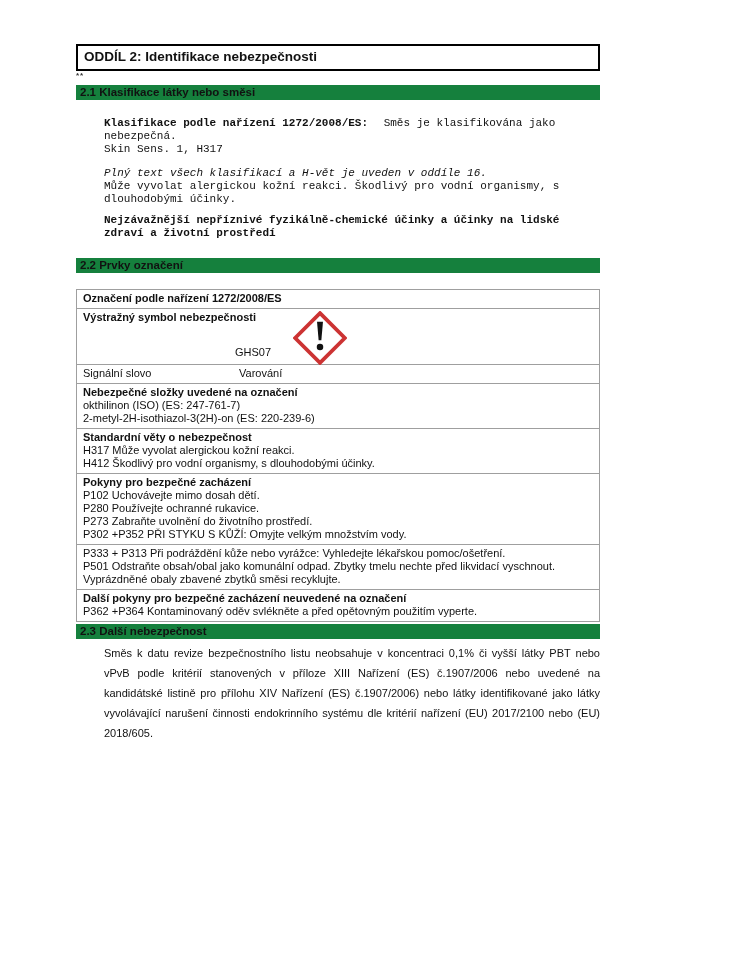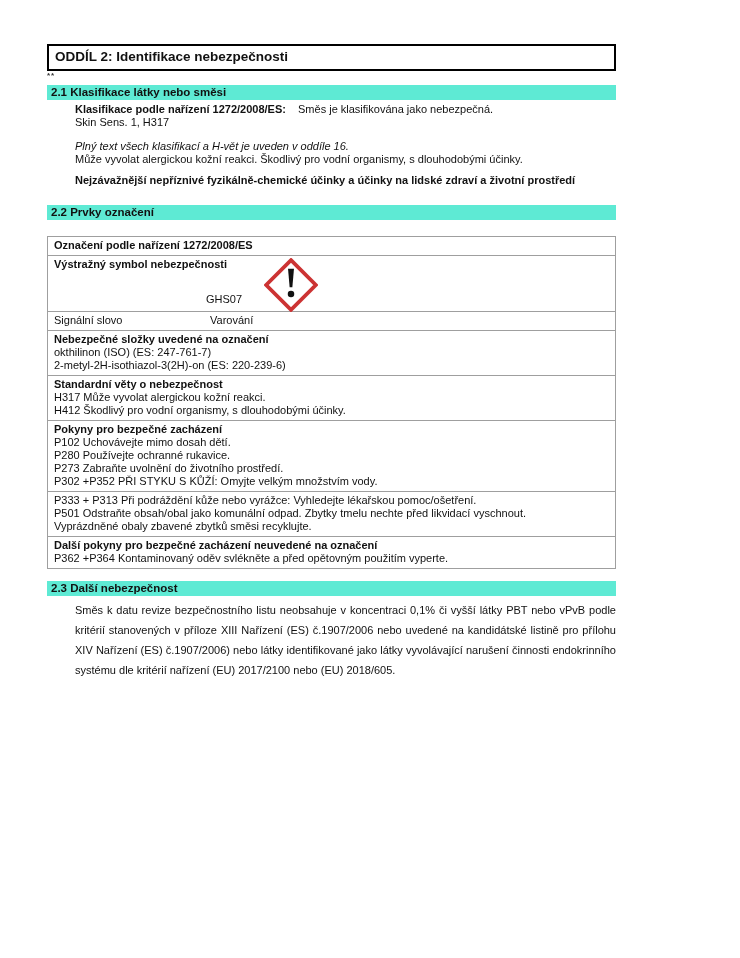--- a/index.html
+++ b/index.html
@@ -7,50 +7,50 @@
   body {
     width: 740px; height: 958px;
     position: relative;
     font-family: "Liberation Sans", "DejaVu Sans", sans-serif;
     color: #111;
     font-size: 11px;
     line-height: 13px;
   }
   .content {
     position: absolute;
-    left: 47px; top: 44px;
-    width: 569px;
+    left: 76px; top: 44px;
+    width: 524px;
   }
   .section-box {
     border: 2px solid #000;
     padding: 4px 6px 5px 6px;
     font-weight: bold;
     font-size: 13.5px;
     line-height: 14px;
   }
   .rev-mark {
     font-size: 8px;
     line-height: 8px;
     font-weight: bold;
     letter-spacing: 1px;
     margin-top: 1px;
     color: #333;
   }
   .bar {
-    background: #5eead4;
+    background: #15803d;
     font-weight: bold;
     font-size: 11.5px;
     line-height: 13px;
     padding: 1px 4px;
   }
   .bar-21 { margin-top: 5px; }
   .bar-22 { margin-top: 18px; }
-  .bar-23 { margin-top: 12px; }
+  .bar-23 { margin-top: 2px; }
   .indent { padding-left: 28px; }
-  .sec21 { margin-top: 3px; }
+  .sec21 { margin-top: 17px; font-family: Liberation Mono, monospace; }
   .line { min-height: 13px; }
   .b { font-weight: bold; }
   .i { font-style: italic; }
   .inline-gap { margin-left: 9px; }
   .sp11 { margin-top: 11px; }
   .sp8 { margin-top: 8px; }
   .tbl {
     margin-top: 16px;
     border: 1px solid #9f9f9f;
     width: 100%;

